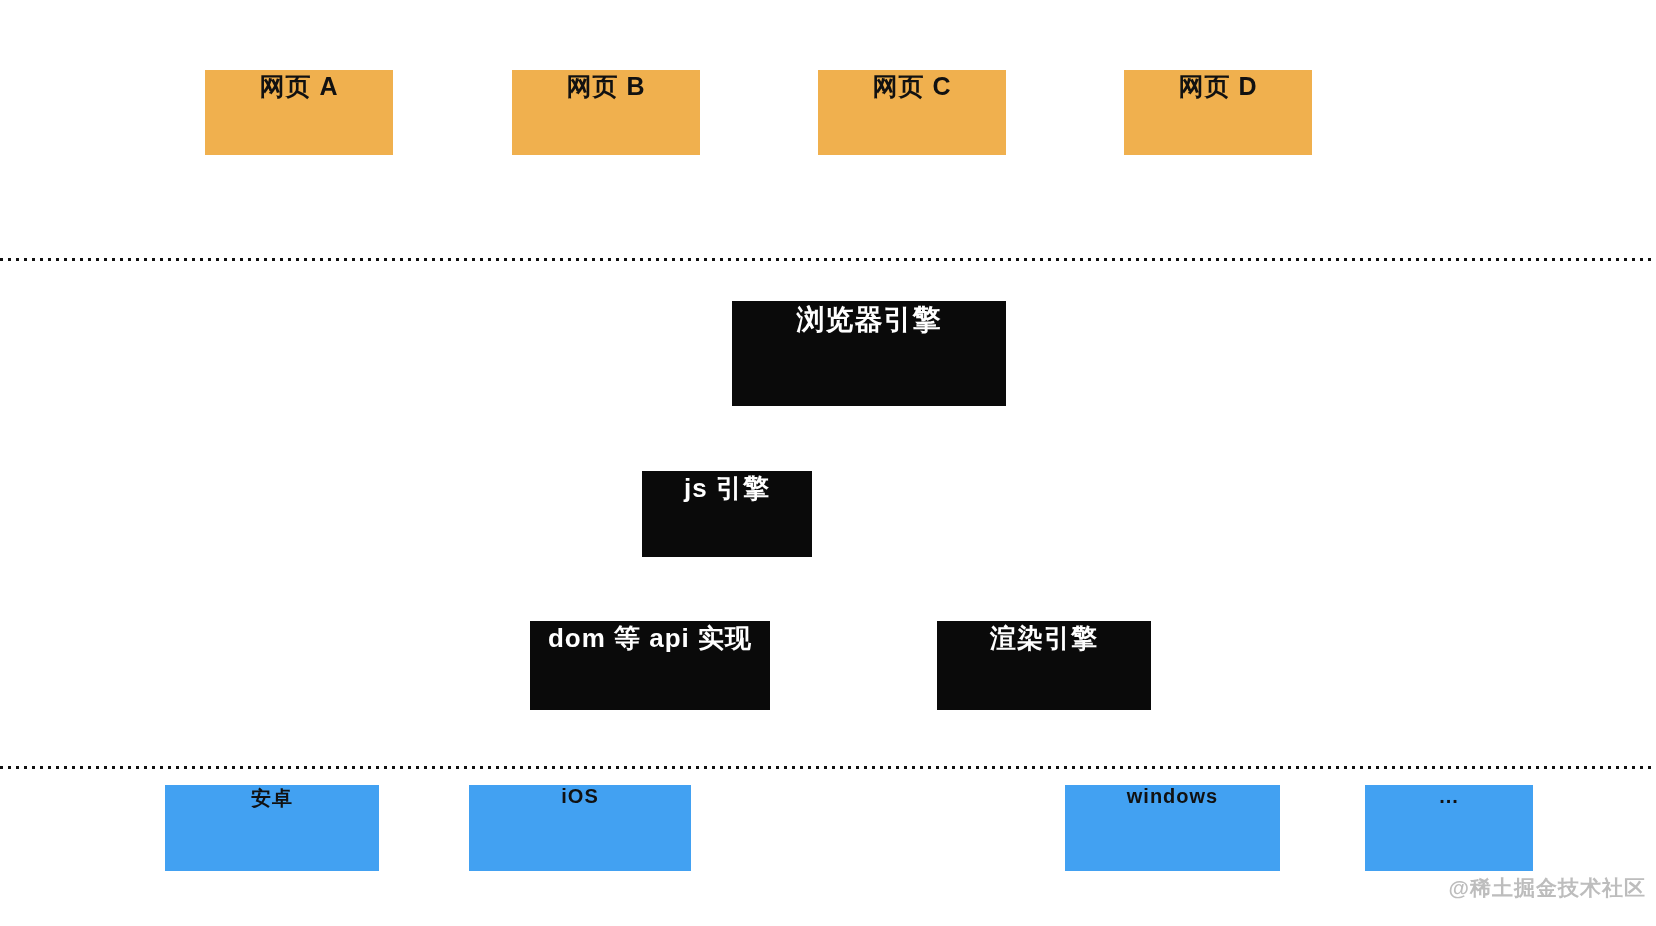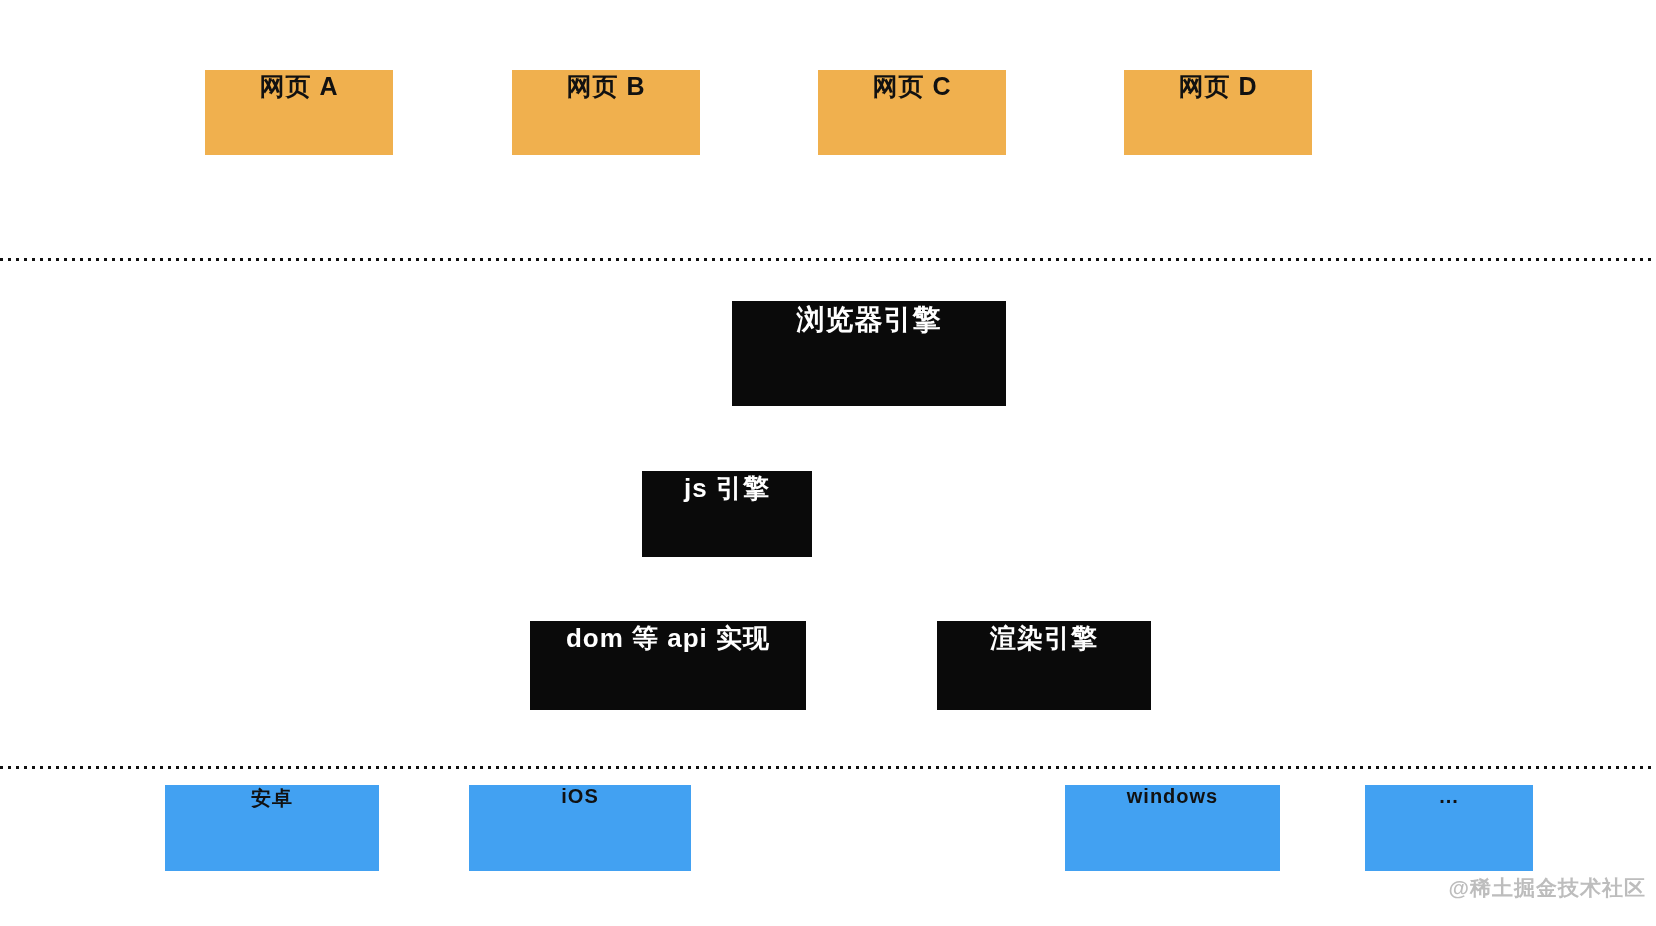--- a/index.html
+++ b/index.html
@@ -31,21 +31,21 @@
   .page-box.d { left: 1124px; }
 
   .engine-box {
     background: var(--engine-box, #0A0A0A);
     color: var(--engine-text, #FFFFFF);
     font-size: 28px;
   }
   .browser-engine { left: 732px; top: 301px; width: 274px; height: 105px; }
   .js-engine      { left: 642px; top: 471px; width: 170px; height: 86px; font-size: 26px; }
   .render-engine  { left: 915px; top: 471px; width: 170px; height: 86px; font-size: 26px; }
-  .dom-api-impl   { left: 530px; top: 621px; width: 276px; height: 89px; font-size: 26px; }
+  .dom-api-impl   { left: 530px; top: 621px; width: 240px; height: 89px; font-size: 26px; }
   .render-impl    { left: 937px; top: 621px; width: 214px; height: 89px; font-size: 26px; }
 
   .platform-box {
     background: var(--platform-box, #42A1F2);
     color: var(--box-text, #111111);
     font-size: 20px;
     top: 785px; height: 86px;
   }
   .platform-box.android { left: 165px;  width: 214px; }
   .platform-box.ios     { left: 469px;  width: 222px; }

